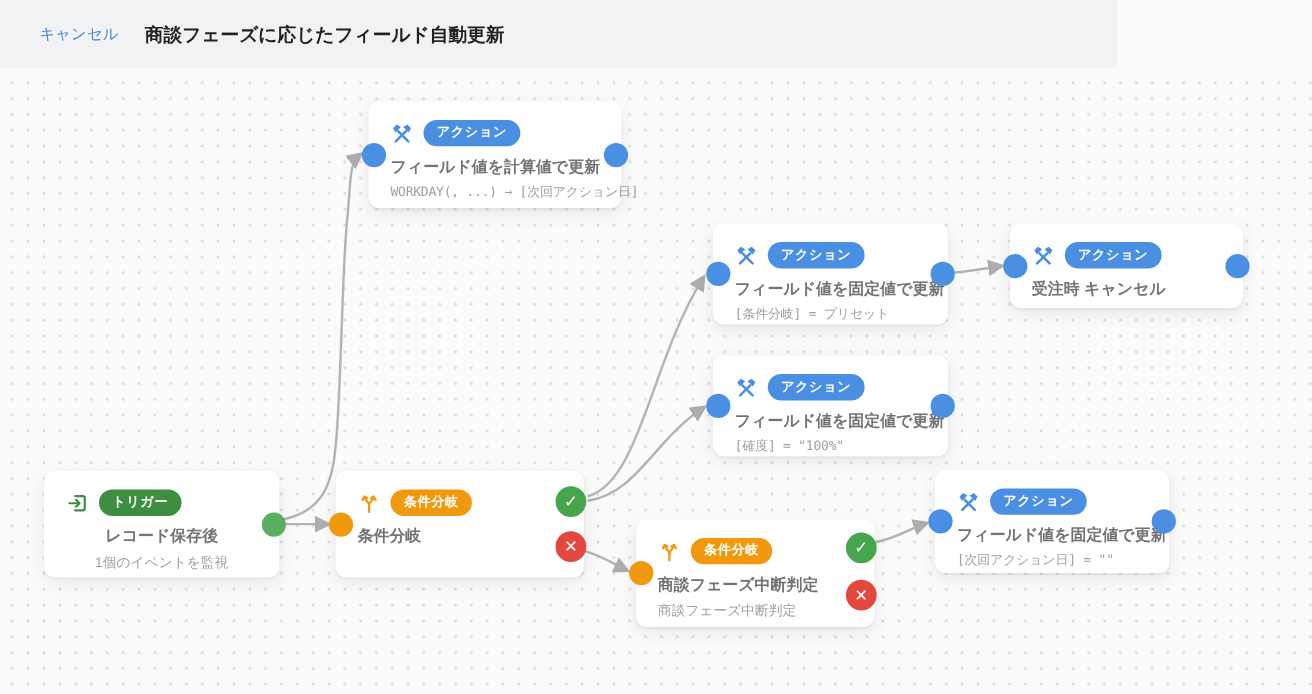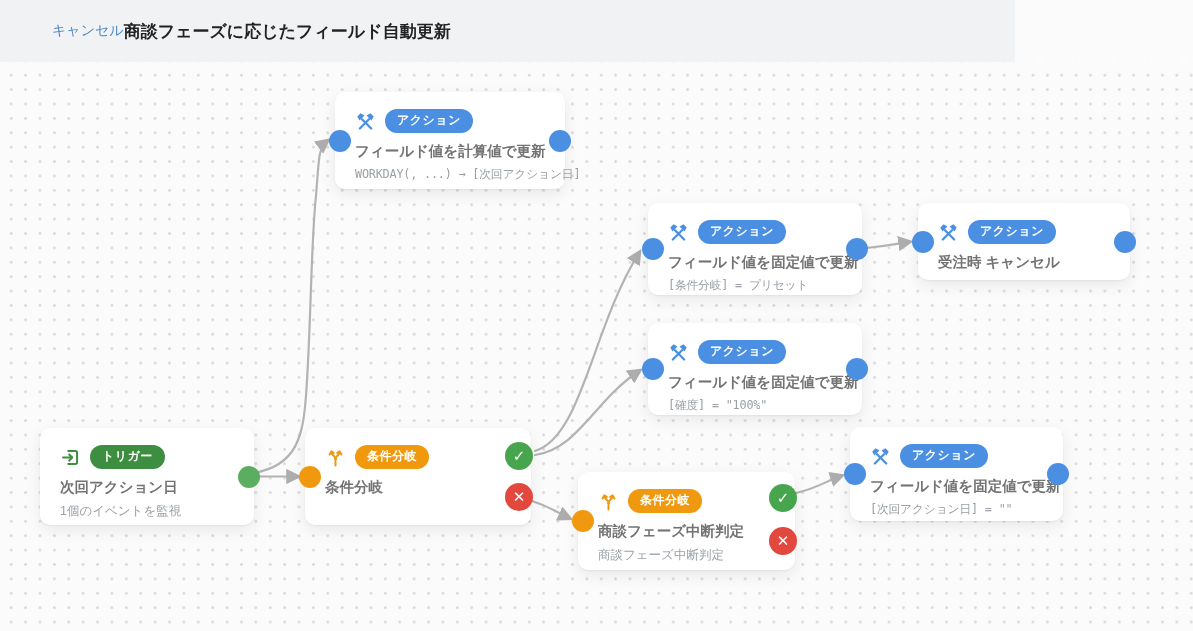--- a/index.html
+++ b/index.html
@@ -6,23 +6,23 @@
     --c-action:#4a8fe2; --c-trigger:#3e8e41; --c-trigger-dot:#5bae5f;
     --c-condition:#f0990e; --c-success:#47a64d; --c-fail:#e2483d;
     --c-connector:#b3b3b3; --c-link:#4b87c8;
   }
   *{margin:0;padding:0;box-sizing:border-box;}
   html,body{width:1193px;height:631px;overflow:hidden;
     font-family:"Liberation Sans","DejaVu Sans",sans-serif;background:#fbfbfb;}
 
   
   .topbar{position:absolute;top:0;left:0;width:1015px;height:62px;
-    background:#f1f2f3;display:flex;align-items:center;padding-left:52px;z-index:5;}
+    background:#f1f2f3;display:flex;align-items:center;padding-left:36px;z-index:5;}
   .cancel-link{color:var(--c-link);font-size:14px;cursor:pointer;}
-  .page-title{font-size:17px;font-weight:bold;color:#222;}
+  .page-title{margin-left:24px;font-size:17px;font-weight:bold;color:#222;}
 
   
   .canvas{position:absolute;top:62px;left:0;width:1193px;height:569px;
     background-color:#fbfbfb;
     background-image:radial-gradient(circle,#d9d9d9 1.1px,transparent 1.6px);
     background-size:14.4px 14.4px;background-position:4px 6px;}
 
   .wires{position:absolute;top:0;left:0;width:100%;height:100%;pointer-events:none;}
   .wire{stroke:var(--c-connector);stroke-width:2.2;fill:none;stroke-linecap:round;}
   #arrowhead path{fill:#adadad;}
@@ -53,21 +53,21 @@
   .p-blue{background:var(--c-action);}
   .p-green{background:var(--c-trigger-dot);}
   .p-orange{background:var(--c-condition);}
   .status{position:absolute;right:-2px;width:28px;height:28px;border-radius:50%;
     color:#fff;display:flex;align-items:center;justify-content:center;
     font-size:15px;font-weight:bold;cursor:crosshair;}
   .status-ok{background:var(--c-success);}
   .status-ng{background:var(--c-fail);}
 
   
-  .n-trigger {left:40px; top:366px;width:214px;height:97px;}
+  .n-trigger {left:40px; top:366px;width:214px;height:97px;text-align:center;}
   .n-cond1   {left:305px;top:366px;width:226px;height:97px;}
   .n-calc    {left:335px;top:30px; width:230px;height:97px;}
   .n-fixed1  {left:648px;top:141px;width:214px;height:92px;}
   .n-notify  {left:918px;top:141px;width:212px;height:77px;}
   .n-fixed2  {left:648px;top:261px;width:214px;height:92px;}
   .n-cond2   {left:578px;top:410px;width:217px;height:98px;}
   .n-fixed3  {left:850px;top:365px;width:213px;height:94px;}
 </style>
 </head>
 <body>
@@ -98,21 +98,21 @@
     <div class="node-head">
       <span class="icon icon-trigger">
         <svg viewBox="0 0 24 24" width="21" height="21" fill="none" stroke="currentColor" stroke-width="2.3" stroke-linecap="round" stroke-linejoin="round">
           <path d="M9.5 4.5 H17.5 A2 2 0 0 1 19.5 6.5 V17.5 A2 2 0 0 1 17.5 19.5 H9.5"></path>
           <path d="M3.5 12 H13.5"></path>
             <path d="M10.5 8.5 L14 12 L10.5 15.5"></path>
         </svg>
       </span>
       <span class="badge badge-trigger">トリガー</span>
     </div>
-    <div class="node-title">次回アクション日</div>
+    <div class="node-title">レコード保存後</div>
     <div class="node-sub">1個のイベントを監視</div>
     <span class="port port-right port-mid p-green"></span>
   </div>
 
   <div class="node n-cond1">
     <div class="node-head">
       <span class="icon icon-condition">
         <svg viewBox="0 0 24 24" width="21" height="21" fill="none" stroke="currentColor" stroke-width="2.3" stroke-linecap="round" stroke-linejoin="round">
           <path d="M12 21 V14"></path>
             <path d="M12 14 C12 10 8.5 10.5 7.5 6.5"></path>

